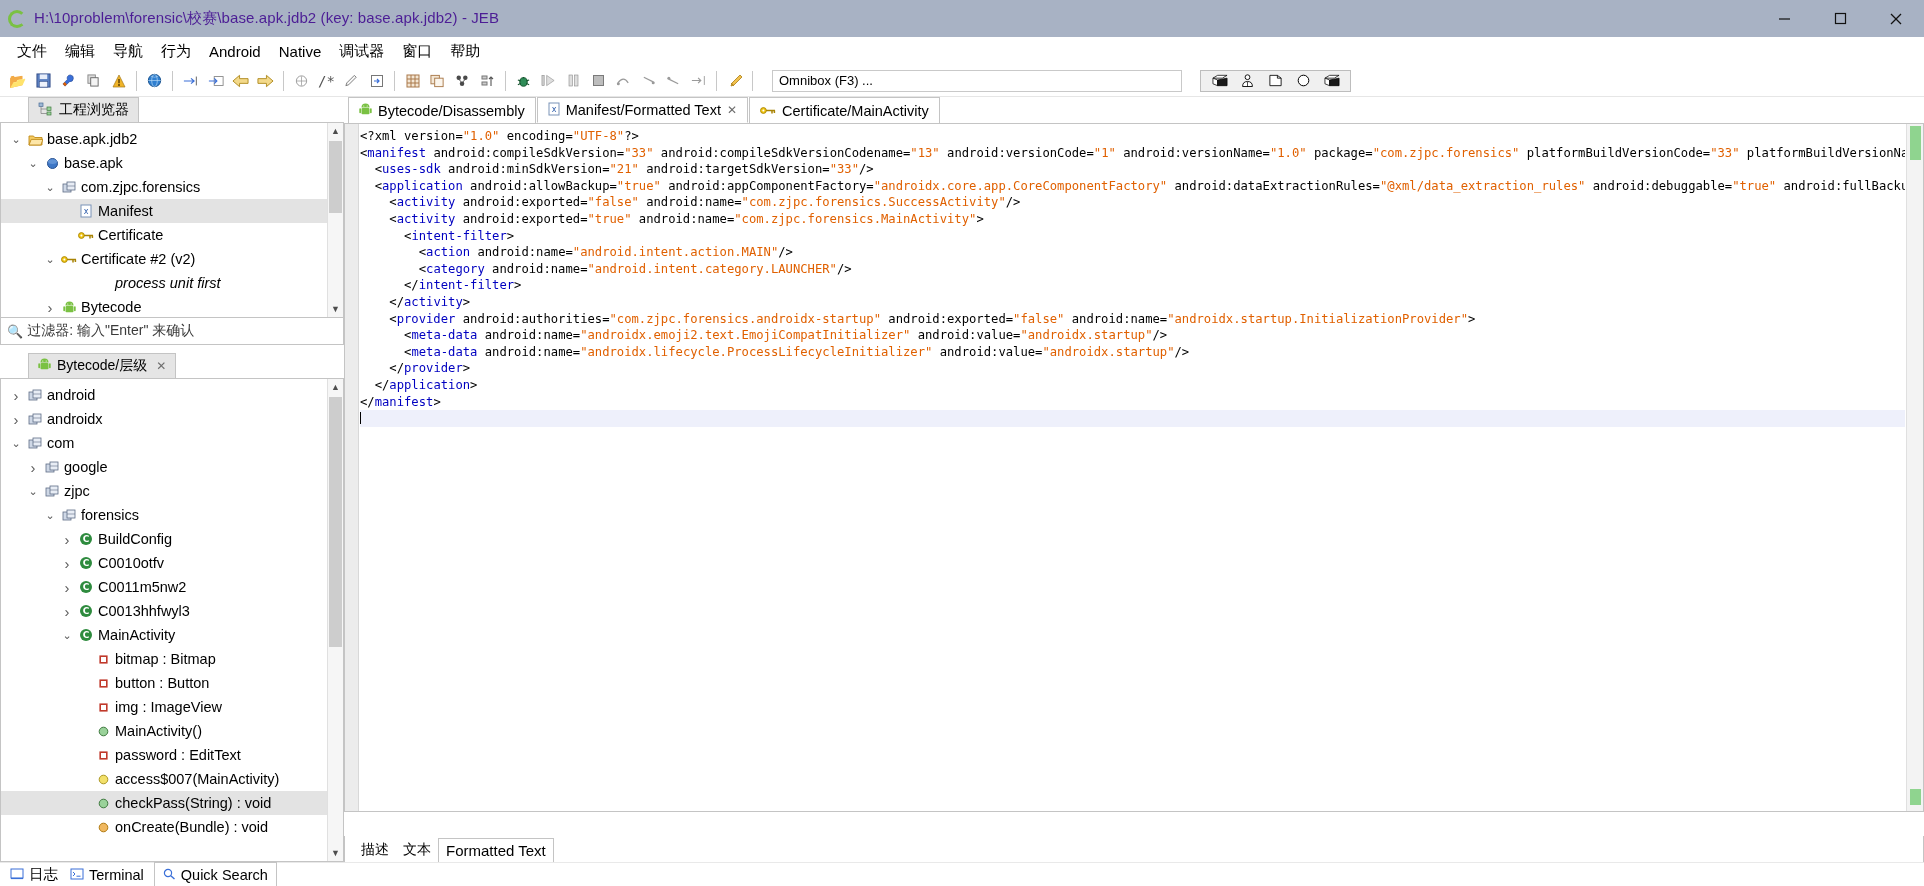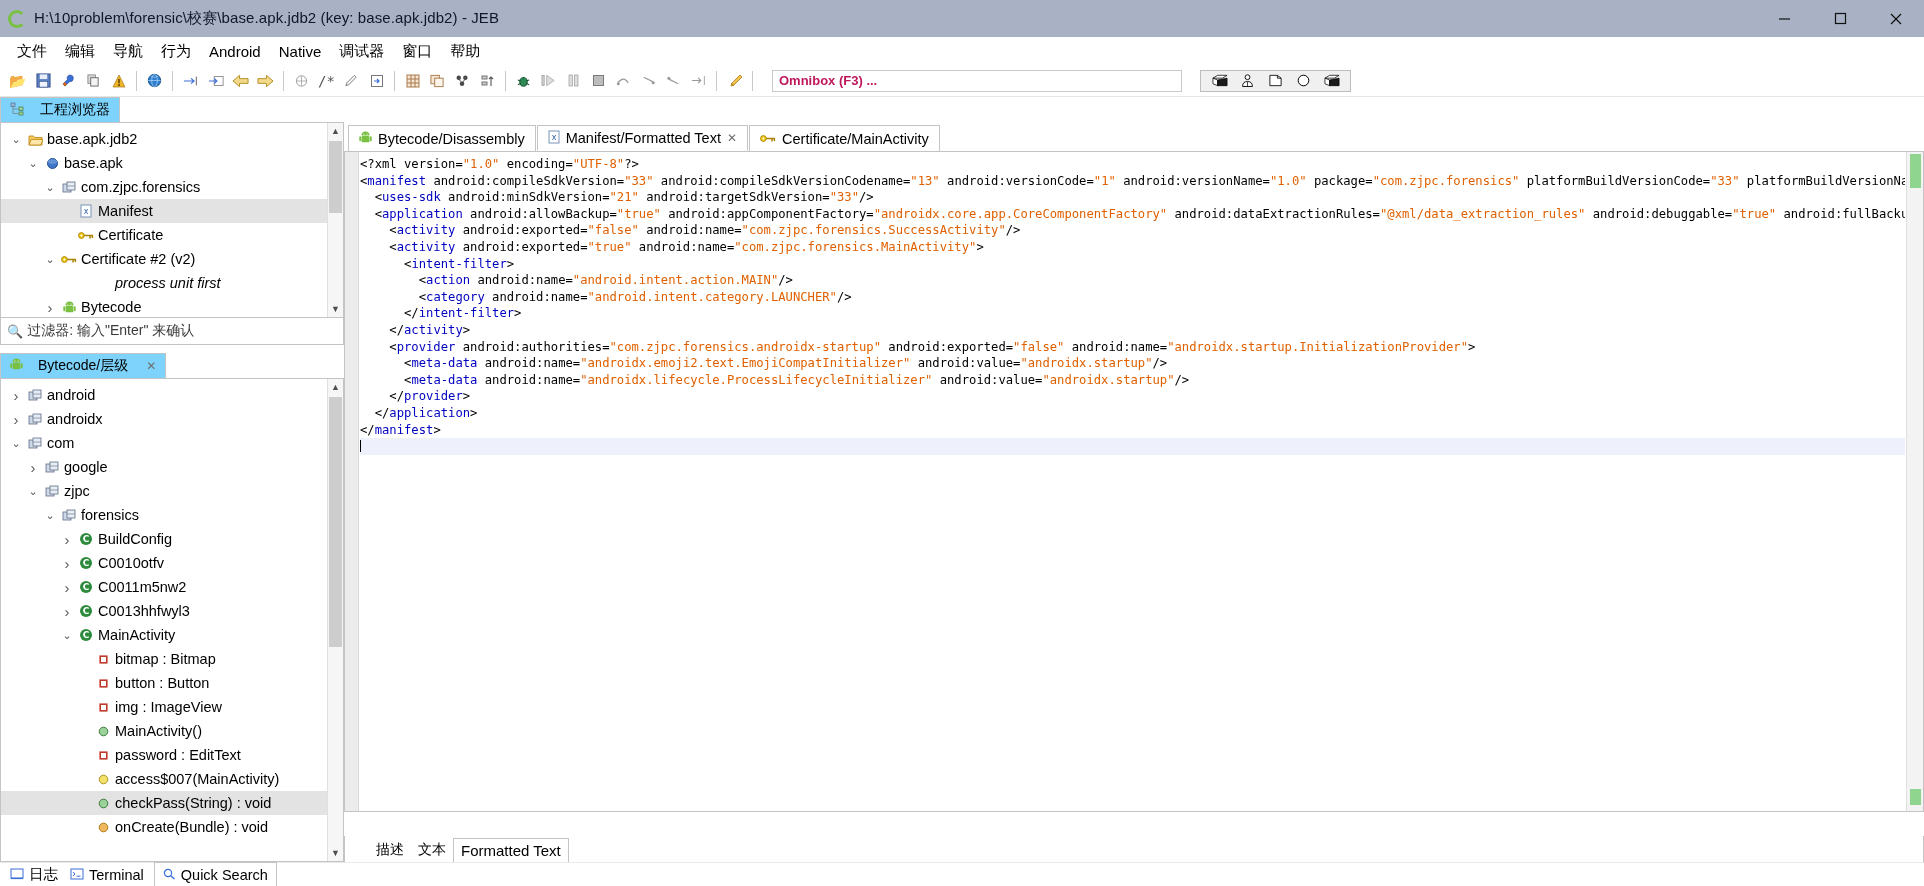--- a/index.html
+++ b/index.html
@@ -18,21 +18,21 @@
   .titlebar {
     height: 37px; background: #a8b2c4; display: flex; align-items: center;
     padding-left: 8px; position: relative;
   }
   .titlebar .app-icon {
     width: 18px; height: 18px; border-radius: 50%;
     border: 3px solid #7ac143; border-right-color: transparent; margin-right: 8px;
     flex: 0 0 auto;
   }
   .titlebar .title-text {
-    font-size: 15px; color: #0f172a; white-space: nowrap; letter-spacing: 0.1px;
+    font-size: 15px; color: #4c1d95; white-space: nowrap; letter-spacing: 0.1px;
   }
   .win-buttons { position: absolute; right: 0; top: 0; height: 37px; display: flex; }
   .win-btn {
     width: 56px; height: 37px; display: flex; align-items: center; justify-content: center;
     font-size: 17px; color: #111; cursor: default;
   }
   .win-btn svg { display:block; }
 
   
   .menubar {
@@ -46,39 +46,38 @@
     height: 32px; background: #fff; display: flex; align-items: center;
     padding-left: 6px; gap: 0px; border-bottom: 1px solid #e6e6e6;
   }
   .tb-ico {
     width: 25px; height: 26px; display: flex; align-items: center; justify-content: center;
     font-size: 14px; line-height: 1;
   }
   .tb-sep { width: 1px; height: 20px; background: #c8c8c8; margin: 0 5px; }
   .omnibox {
     margin-left: 14px; width: 410px; height: 22px; border: 1px solid #c9c9c9;
-    background: #fff; font-size: 13px; color: #be185d; padding: 0 6px; line-height: 20px;
+    background: #fff; font-size: 13px; color: #000000; padding: 0 6px; line-height: 20px;
     font-family: "Liberation Sans", sans-serif;
-    font-weight: bold;
   }
   .tb-group-box {
     margin-left: 18px; height: 22px; border: 1px solid #bdbdbd; background: #f0f0f0;
     display: flex; align-items: center; padding: 0 6px; gap: 3px;
   }
 
   
   .main { position: absolute; top: 97px; left: 0; right: 0; bottom: 24px; display: flex; }
 
   
   .left-col { width: 344px; display: flex; flex-direction: column; background: #fff; }
 
   .panel-tabs { display: flex; height: 25px; align-items: flex-end; background:#fff; }
   .panel-tab {
-    height: 25px; display: flex; align-items: center; gap: 15px; padding: 0 9px;
-    border: 1px solid #c4c4c4; border-bottom: none; background: #7dd3fc; font-size: 14px;
+    height: 25px; display: flex; align-items: center; gap: 6px; padding: 0 9px;
+    border: 1px solid #c4c4c4; border-bottom: none; background: #e5e5e5; font-size: 14px; margin-left: 28px;
   }
   .panel-tab .closex { color:#6d6d6d; font-size: 12px; margin-left:3px; }
 
   .tree-box {
     flex: 1; border: 1px solid #c4c4c4; margin: 0; background: #fff;
     position: relative; overflow: hidden;
   }
   .tree-scroll { position:absolute; inset:0; overflow:hidden; }
   .tree-rows { padding: 4px 0 0 0; }
   .trow {
@@ -104,21 +103,21 @@
   .vscroll .arrow-up, .vscroll .arrow-dn {
     height: 16px; display:flex; align-items:center; justify-content:center;
     font-size: 9px; color:#4d4d4d;
   }
   .vscroll .arrow-dn { position:absolute; bottom:0; left:0; right:0; }
   .vscroll .thumb { position:absolute; left:1px; right:1px; background:#cdcdcd; }
 
   
   .right-col { flex: 1; display: flex; flex-direction: column; min-width:0; }
 
-  .editor-tabs { display: flex; height: 26px; align-items: flex-end; padding-left: 4px; margin-top: 28px; }
+  .editor-tabs { display: flex; height: 26px; align-items: flex-end; padding-left: 4px; }
   .etab {
     height: 26px; display: flex; align-items: center; gap: 6px; padding: 0 10px;
     border: 1px solid #c4c4c4; border-bottom: none; background: #fff;
     font-size: 14.5px; margin-right: 1px;
   }
   .etab.active { background: #fff; border-bottom: 1px solid #fff; }
   .etab .closex { color:#6d6d6d; font-size: 12px; }
 
   .editor-wrap {
     flex: 1; border: 1px solid #c4c4c4; position: relative; background: #fff; overflow: hidden;
@@ -142,21 +141,21 @@
     vertical-align:-2px;
   }
   .ed-vscroll {
     position:absolute; right:0; top:0; bottom:0; width:17px; background:#f3f3f3;
     border-left:1px solid #e0e0e0;
   }
   .ed-vscroll .mark { position:absolute; right:2px; width:11px; height:34px; background:#8fd48f; }
   .ed-vscroll .mark2 { position:absolute; right:2px; width:11px; height:16px; background:#8fd48f; }
 
   .editor-bottom-tabs {
-    height: 26px; display:flex; align-items:flex-end; padding-left: 24px; background:#fff;
+    height: 26px; display:flex; align-items:flex-end; padding-left: 9px; background:#fff;
     border-left:1px solid #c4c4c4; border-right:1px solid #c4c4c4;margin-top:24px;
   }
   .btab { height:24px; display:flex; align-items:center; padding:0 7px; font-size:14px; }
   .btab.active { border:1px solid #c4c4c4; border-bottom:none; background:#fff; font-size:15px; }
 
   
   .statusbar {
     position: absolute; left: 0; right: 0; bottom: 0; height: 24px; background: #fff;
     display: flex; align-items: center; padding-left: 8px; gap: 0px; font-size: 14.5px;
     border-top: 1px solid #e9e9e9;

